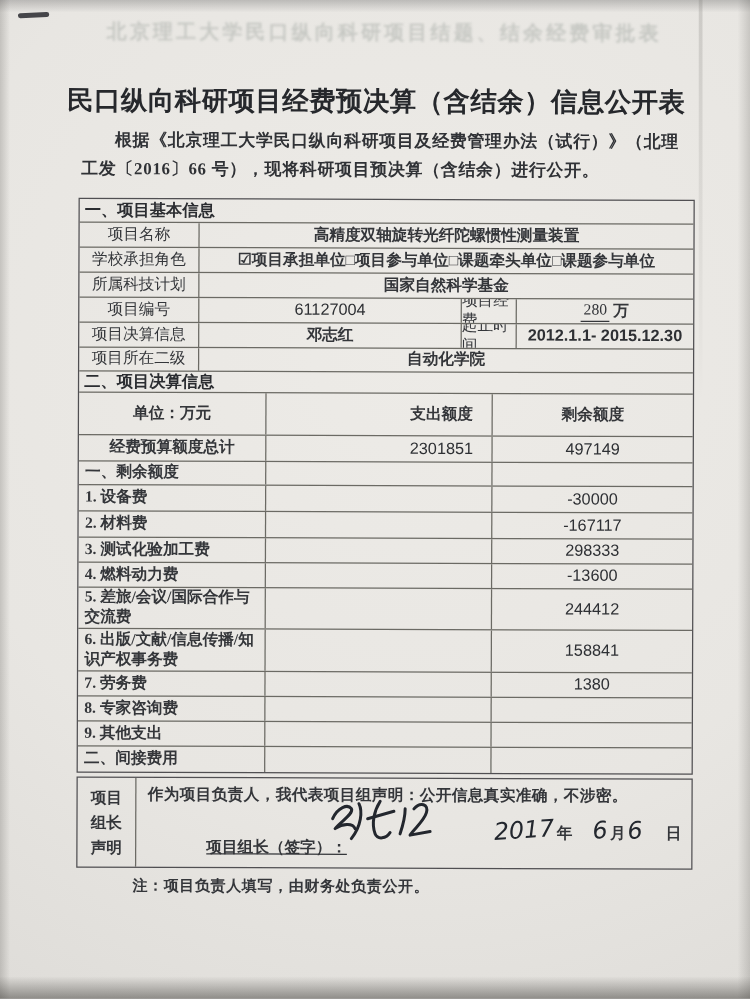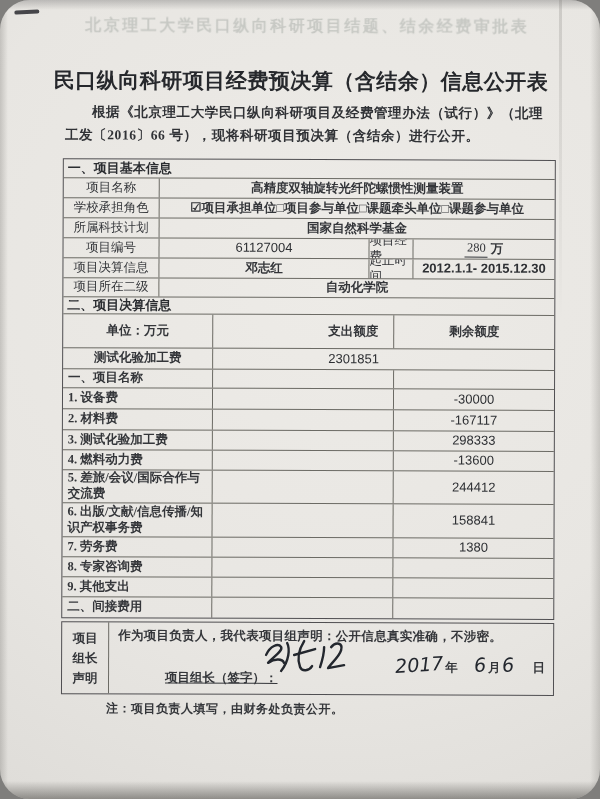--- a/index.html
+++ b/index.html
@@ -6,21 +6,20 @@
   body{
     width:600px;height:799px;
     font-family:"Liberation Serif","DejaVu Serif",serif;
     background:#7f7e7c;
     overflow:hidden;
   }
   .photo{
     position:relative;width:600px;height:799px;overflow:hidden;
     background:
       radial-gradient(130% 95% at 55% 35%, #edebe7 0%, #e8e6e2 50%, #dcdad6 88%, #cfcdc9 100%);
-    border-radius: 30px;
   }
   .edge-top{position:absolute;left:0;top:0;right:0;height:10px;
     background:linear-gradient(to bottom, rgba(70,70,72,.28), rgba(70,70,72,0));}
   .edge-bottom{position:absolute;left:0;bottom:0;right:0;height:18px;
     background:linear-gradient(to top, rgba(60,58,54,.5), rgba(60,58,54,0));}
   .edge-left{position:absolute;left:0;top:0;bottom:0;width:8px;
     background:linear-gradient(to right, rgba(70,68,64,.22), rgba(70,68,64,0));}
   .edge-right{position:absolute;right:0;top:0;bottom:0;width:10px;
     background:linear-gradient(to left, rgba(70,68,64,.20), rgba(70,68,64,0));}
   .paper-crease{position:absolute;right:38px;top:0;height:320px;width:3px;
@@ -145,27 +144,28 @@
       </div>
 
       <div class="row" style="height:34px">
         <div class="c b-lbl hdr">单位：万元</div>
         <div class="c b-a hdr">批复预算额度</div>
         <div class="c b-s hdr">支出额度</div>
         <div class="c b-r hdr">剩余额度</div>
       </div>
 
       <div class="row" style="height:21px">
-        <div class="c b-lbl kai">测试化验加工费</div>
+        <div class="c b-lbl kai">经费预算额度总计</div>
         <div class="c b-a num">2800000</div>
         <div class="c b-s num">2301851</div>
+        <div class="c b-r num">497149</div>
       </div>
 
       <div class="row" style="height:19px">
-        <div class="c b-lbl left kai">一、项目名称</div>
+        <div class="c b-lbl left kai">一、剩余额度</div>
         <div class="c b-a"></div>
         <div class="c b-s"></div>
         <div class="c b-r"></div>
       </div>
 
       <div class="row" style="height:21px">
         <div class="c b-lbl left kai">1. 设备费</div>
         <div class="c b-a num"></div>
         <div class="c b-s num"></div>
         <div class="c b-r num">-30000</div>

